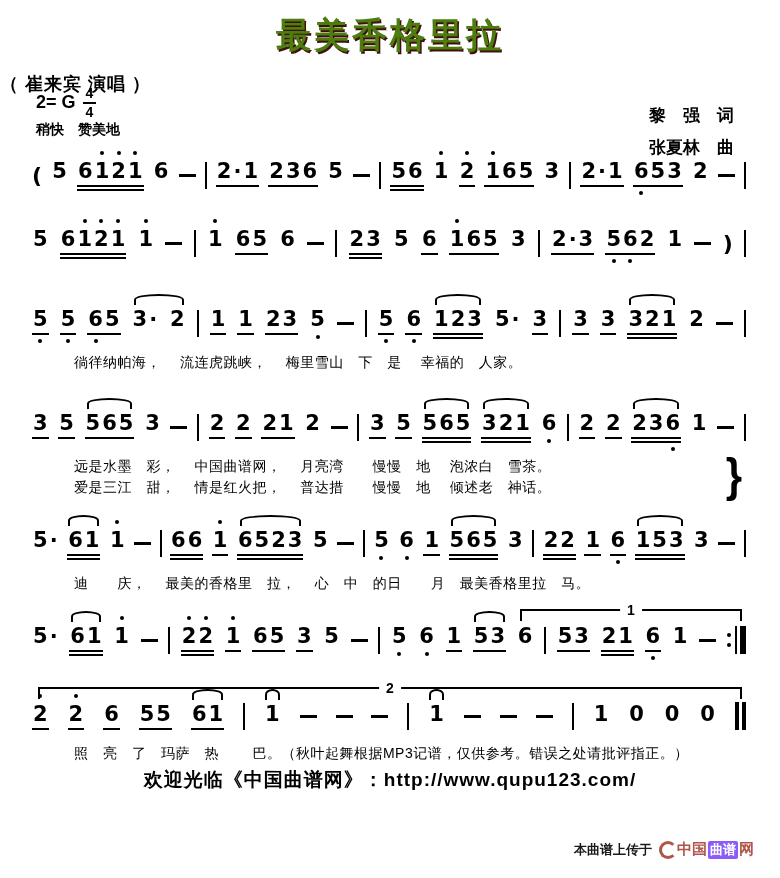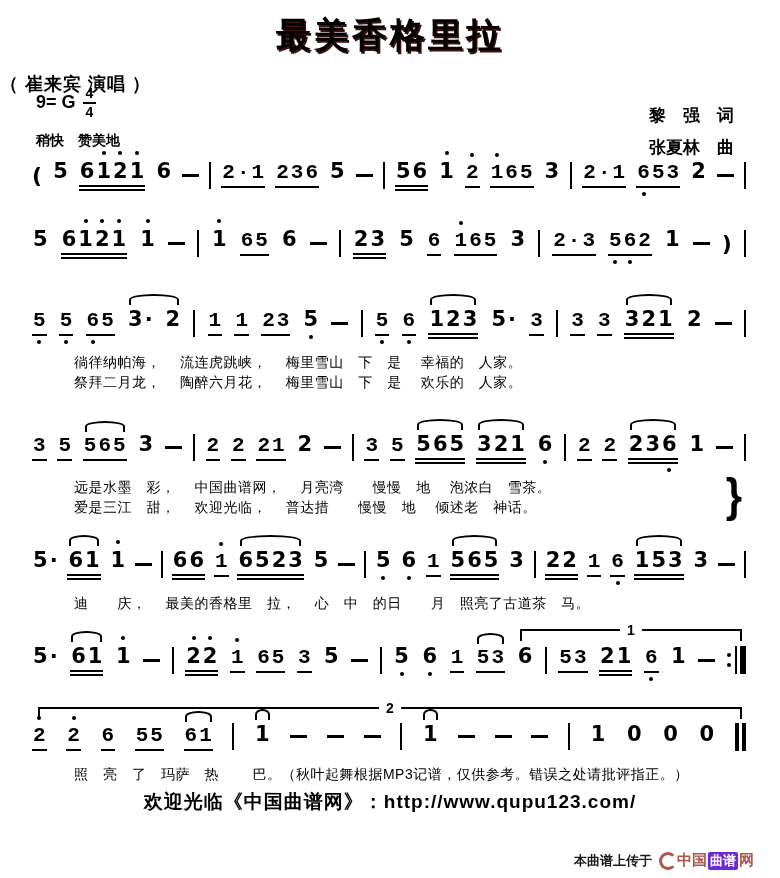--- a/index.html
+++ b/index.html
@@ -4,48 +4,48 @@
 <style>
   html,body{margin:0;padding:0;background:#e8e8e8;}
   .sheet{
     width:780px;height:878px;background:#ffffff;position:relative;
     font-family:"Liberation Sans","DejaVu Sans",sans-serif;color:#000;
     overflow:hidden;margin:0 auto;
   }
   
   .title{
     text-align:center;padding-top:12px;font-size:35px;font-weight:bold;
-    color:#000000;text-shadow:1.5px 1.5px 0 #40100c;letter-spacing:3px;
+    color:#4d7c0f;text-shadow:1.5px 1.5px 0 #40100c;letter-spacing:3px;
   }
   .subtitle{text-align:left;font-size:18px;font-weight:bold;margin-top:13px;letter-spacing:1px;}
   .credits{position:absolute;top:76px;right:46px;font-size:17px;font-weight:bold;line-height:1.9;margin-top:24px;}
   .keyline{position:absolute;top:86px;left:36px;font-size:18px;font-weight:bold;display:flex;align-items:center;gap:7px;}
   .frac{display:inline-flex;flex-direction:column;align-items:center;font-size:14px;line-height:1.05;font-weight:bold;}
   .frac .num{border-bottom:2px solid #000;padding:0 3px 1px;}
   .frac .den{padding:1px 3px 0;}
-  .tempo{position:absolute;top:132px;left:36px;font-size:14px;font-weight:bold;}
+  .tempo{position:absolute;top:121px;left:36px;font-size:14px;font-weight:bold;}
   
   #systems{padding:46px 30px 0 30px;}
   .system{position:relative;}
   #systems .system:nth-child(1){margin-bottom:6px;}
   #systems .system:nth-child(2){margin-bottom:18px;}
   #systems .system:nth-child(3){margin-bottom:22px;}
   #systems .system:nth-child(4){margin-bottom:14px;}
   #systems .system:nth-child(5){margin-bottom:14px;}
   #systems .system:nth-child(6){margin-bottom:16px;}
   .music-row{
     display:flex;justify-content:space-between;align-items:baseline;
     font-family:"DejaVu Sans",sans-serif;font-size:21px;font-weight:bold;
     padding:17px 4px 13px 2px;position:relative;white-space:nowrap;
   }
   .grp{position:relative;display:inline-block;white-space:nowrap;}
   .grp.u1{
     padding-bottom:4px;
     background-image:linear-gradient(#000,#000);
-    background-size:100% 2px;background-position:0 100%;background-repeat:no-repeat;font-family:Liberation Mono, monospace;
+    background-size:100% 2px;background-position:0 100%;background-repeat:no-repeat;
   }
   .grp.u2{
     padding-bottom:8px;
     background-image:linear-gradient(#000,#000),linear-gradient(#000,#000);
     background-size:100% 2px,100% 2px;
     background-position:0 100%,0 calc(100% - 4px);
     background-repeat:no-repeat,no-repeat;
     text-align:center;
   }
   .nc{position:relative;display:inline-block;padding:0 1px;}
@@ -86,46 +86,46 @@
     position:absolute;top:-9px;left:50%;transform:translateX(-50%);
     background:#fff;padding:0 7px;font-size:14px;font-weight:bold;line-height:1.2;
   }
   .brace{
     position:absolute;right:8px;bottom:0px;font-size:42px;font-weight:bold;
     transform:scaleY(1.1);line-height:1;
   }
   
   .footer{text-align:center;font-size:19px;font-weight:bold;margin-top:4px;letter-spacing:1px;}
   .watermark{
-    position:absolute;right:26px;bottom:8px;display:flex;align-items:center;gap:7px;
+    position:absolute;right:26px;bottom:19px;display:flex;align-items:center;gap:7px;
   }
   .wm-prefix{font-size:13px;font-weight:bold;color:#1a1a1a;}
   .logo{display:inline-flex;align-items:center;gap:0;color:#b0554a;font-weight:bold;font-size:15px;}
   .logo-icon{
     display:inline-block;width:12px;height:12px;border:3px solid #b0554a;
     border-right-color:transparent;border-radius:50%;
   }
   .logo .box{
-    background:#6d28d9;color:#fff;padding:0 2px;border-radius:2px;margin:0 1px;font-size:13px;
+    background:#8b5cf6;color:#fff;padding:0 2px;border-radius:2px;margin:0 1px;font-size:13px;
   }
 </style>
 </head>
 <body>
 
 <div class="sheet">
 
   <div class="header">
     <div class="title">最美香格里拉</div>
     <div class="subtitle">（ 崔来宾 演唱 ）</div>
     <div class="credits">
       <div>黎　强　词</div>
       <div>张夏林　曲</div>
     </div>
     <div class="keyline">
-      <span>9= G</span>
+      <span>2= G</span>
       <span class="frac">
         <span class="num">4</span>
         <span class="den">4</span>
       </span>
     </div>
     <div class="tempo">稍快　赞美地</div>
   </div>
 
   <div id="systems">
       <div class="system">
@@ -200,21 +200,20 @@
           <span class="grp u1"><span class="nc">3</span></span>
           <span class="bar"></span>
           <span class="grp u1"><span class="nc">3</span></span>
           <span class="grp u1"><span class="nc">3</span></span>
           <span class="grp u2 arc"><span class="nc">3</span><span class="nc">2</span><span class="nc">1</span></span>
           <span class="grp u0"><span class="nc">2</span></span>
           <span class="dash"></span>
           <span class="bar"></span>
         </div>
         <div class="lyric-line">徜徉纳帕海，　 流连虎跳峡，　 梅里雪山　下　是　 幸福的　人家。</div>
-        <div class="lyric-line">祭拜二月龙，　 陶醉六月花，　 梅里雪山　下　是　 欢乐的　人家。</div>
       </div>
       <div class="system">
         <div class="music-row">
           <span class="grp u1"><span class="nc">3</span></span>
           <span class="grp u1"><span class="nc">5</span></span>
           <span class="grp u1 arc"><span class="nc">5</span><span class="nc">6</span><span class="nc">5</span></span>
           <span class="grp u0"><span class="nc">3</span></span>
           <span class="dash"></span>
           <span class="bar"></span>
           <span class="grp u1"><span class="nc">2</span></span>
@@ -230,21 +229,21 @@
           <span class="grp u0"><span class="nc lo">6</span></span>
           <span class="bar"></span>
           <span class="grp u1"><span class="nc">2</span></span>
           <span class="grp u1"><span class="nc">2</span></span>
           <span class="grp u2 arc"><span class="nc">2</span><span class="nc">3</span><span class="nc lo">6</span></span>
           <span class="grp u0"><span class="nc">1</span></span>
           <span class="dash"></span>
           <span class="bar"></span>
         </div>
         <div class="lyric-line">远是水墨　彩，　 中国曲谱网，　 月亮湾　　慢慢　地　 泡浓白　雪茶。</div>
-        <div class="lyric-line">爱是三江　甜，　 欢迎光临，　 普达措　　慢慢　地　 倾述老　神话。</div>
+        <div class="lyric-line">爱是三江　甜，　 情是红火把，　 普达措　　慢慢　地　 倾述老　神话。</div>
         <span class="brace">}</span>
       </div>
       <div class="system">
         <div class="music-row">
           <span class="grp u0"><span class="nc">5</span><span class="nc">·</span></span>
           <span class="grp u2 arc"><span class="nc">6</span><span class="nc">1</span></span>
           <span class="grp u0"><span class="nc hi">1</span></span>
           <span class="dash"></span>
           <span class="bar"></span>
           <span class="grp u2"><span class="nc">6</span><span class="nc">6</span></span>
@@ -260,21 +259,21 @@
           <span class="grp u0"><span class="nc">3</span></span>
           <span class="bar"></span>
           <span class="grp u2"><span class="nc">2</span><span class="nc">2</span></span>
           <span class="grp u1"><span class="nc">1</span></span>
           <span class="grp u1"><span class="nc lo">6</span></span>
           <span class="grp u2 arc"><span class="nc">1</span><span class="nc">5</span><span class="nc">3</span></span>
           <span class="grp u0"><span class="nc">3</span></span>
           <span class="dash"></span>
           <span class="bar"></span>
         </div>
-        <div class="lyric-line">迪　　庆，　 最美的香格里　拉，　 心　中　的日　　月　照亮了古道茶　马。</div>
+        <div class="lyric-line">迪　　庆，　 最美的香格里　拉，　 心　中　的日　　月　最美香格里拉　马。</div>
       </div>
       <div class="system">
         <div class="volta volta-right">
           <b>1</b>
         </div>
         <div class="music-row">
           <span class="grp u0"><span class="nc">5</span><span class="nc">·</span></span>
           <span class="grp u2 arc"><span class="nc">6</span><span class="nc">1</span></span>
           <span class="grp u0"><span class="nc hi">1</span></span>
           <span class="dash"></span>

